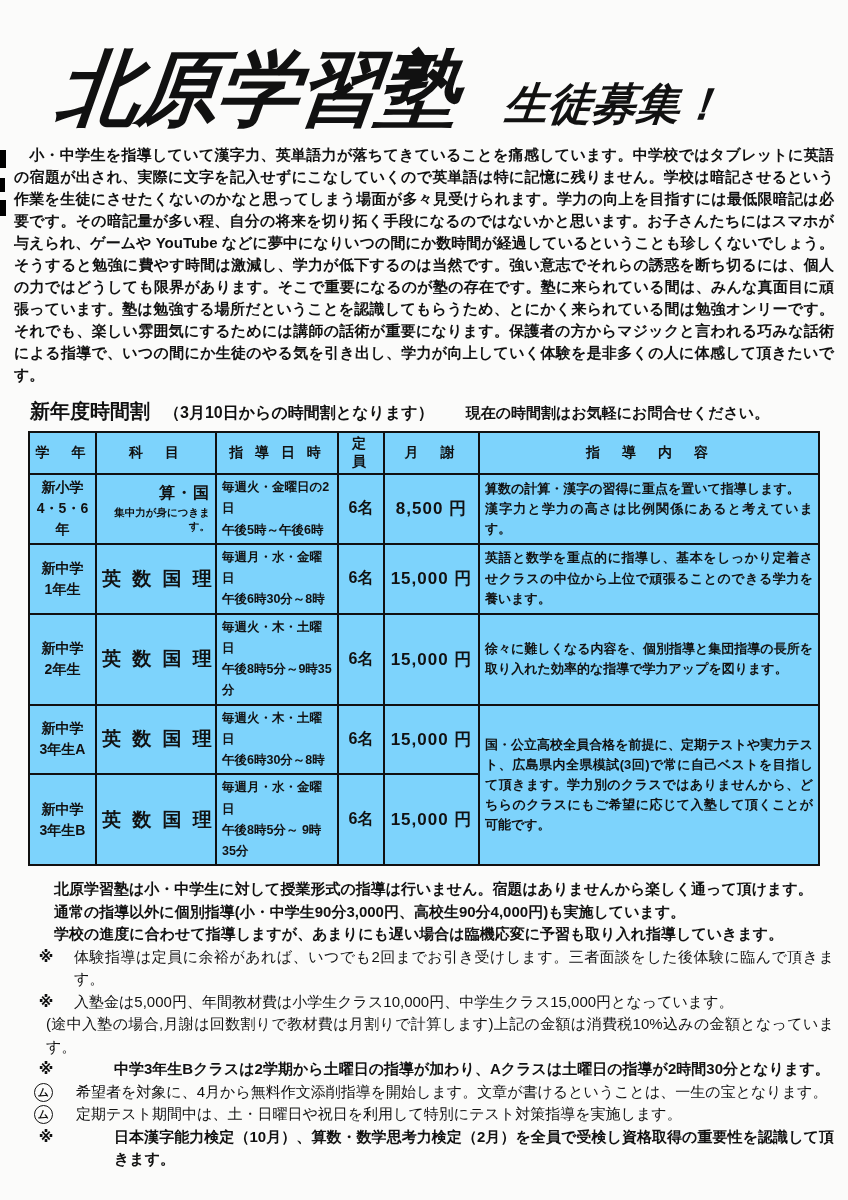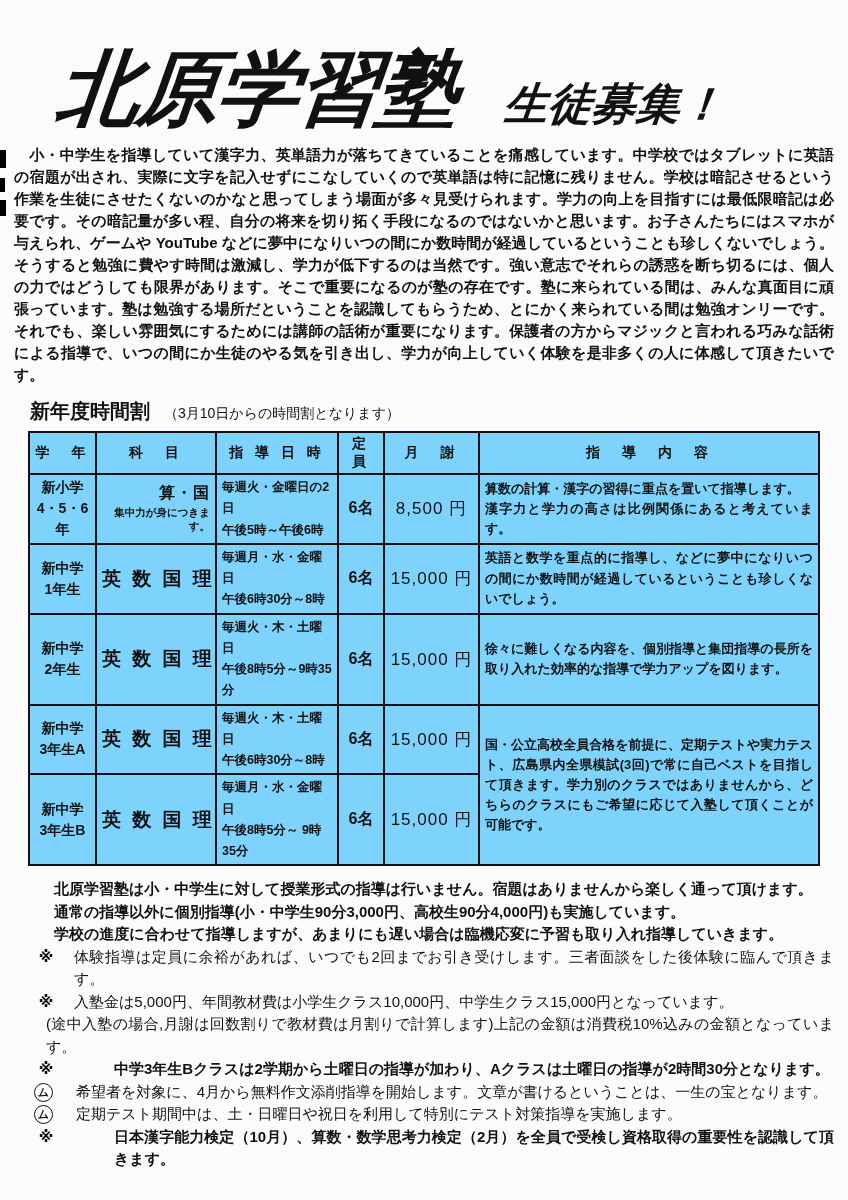--- a/index.html
+++ b/index.html
@@ -47,21 +47,21 @@
     font-weight:700;
     text-align:justify;
   }
 
   
   .sched-line{
     display:flex;align-items:baseline;gap:14px;
     margin:12px 0 6px 30px;white-space:nowrap;
   }
   .sched-title{font-size:20px;font-weight:900;}
-  .sched-note{font-size:14px;font-weight:400;}
+  .sched-note{font-size:16px;font-weight:700;}
   .sched-side{font-size:15px;font-weight:900;margin-left:18px;}
 
   
   table.tt{
     border-collapse:collapse;
     margin-left:28px;
     width:792px;
     table-layout:fixed;
     background:#7dd3fc;
   }
@@ -78,21 +78,21 @@
   col.c-cap{width:46px;}
   col.c-fee{width:95px;}
   col.c-desc{width:340px;}
   .cell-grade{text-align:center;font-size:14px;font-weight:900;line-height:1.5;}
   .cell-subj{text-align:right;}
   .subj-main{font-size:19px;font-weight:900;letter-spacing:3px;white-space:nowrap;}
   .subj-main.small{font-size:16px;letter-spacing:1px;}
   .subj-sub{font-size:10.5px;font-weight:900;margin-top:2px;}
   .cell-time{font-size:12.5px;font-weight:900;line-height:1.7;white-space:nowrap;}
   .cell-cap{text-align:center;font-size:16px;font-weight:900;border-radius:8px;}
-  .cell-fee{text-align:center;font-size:17px;font-weight:400;letter-spacing:1px;}
+  .cell-fee{text-align:center;font-size:17px;font-weight:700;letter-spacing:1px;}
   .cell-desc{font-size:13px;font-weight:700;line-height:1.55;text-align:justify;white-space:pre-line;}
   tr.r0{height:54px;}
   tr.r1,tr.r2,tr.r3,tr.r4{height:46px;}
 
   
   ul.notes{list-style:none;margin:12px 14px 0 14px;padding:0;}
   li.note{
     display:flex;align-items:flex-start;
     font-size:15px;line-height:22.5px;
     font-weight:500;
@@ -126,20 +126,21 @@
     <div class="sub-title">生徒募集！</div>
   </div>
 
   <div class="intro">
     <p>　小・中学生を指導していて漢字力、英単語力が落ちてきていることを痛感しています。中学校ではタブレットに英語の宿題が出され、実際に文字を記入せずにこなしていくので英単語は特に記憶に残りません。学校は暗記させるという作業を生徒にさせたくないのかなと思ってしまう場面が多々見受けられます。学力の向上を目指すには最低限暗記は必要です。その暗記量が多い程、自分の将来を切り拓く手段になるのではないかと思います。お子さんたちにはスマホが与えられ、ゲームや YouTube などに夢中になりいつの間にか数時間が経過しているということも珍しくないでしょう。そうすると勉強に費やす時間は激減し、学力が低下するのは当然です。強い意志でそれらの誘惑を断ち切るには、個人の力ではどうしても限界があります。そこで重要になるのが塾の存在です。塾に来られている間は、みんな真面目に頑張っています。塾は勉強する場所だということを認識してもらうため、とにかく来られている間は勉強オンリーです。それでも、楽しい雰囲気にするためには講師の話術が重要になります。保護者の方からマジックと言われる巧みな話術による指導で、いつの間にか生徒のやる気を引き出し、学力が向上していく体験を是非多くの人に体感して頂きたいです。</p>
   </div>
 
   <div class="sched-line">
     <span class="sched-title">新年度時間割</span>
     <span class="sched-note">（3月10日からの時間割となります）</span>
+    <span class="sched-side">現在の時間割はお気軽にお問合せください。</span>
   </div>
 
   <table class="tt">
     <colgroup>
       <col class="c-grade">
         <col class="c-subj">
         <col class="c-time">
       <col class="c-cap">
         <col class="c-fee">
         <col class="c-desc">
@@ -172,21 +173,21 @@
       <tr class="r1">
         <td class="cell-grade" style="white-space:pre-line">新中学
 1年生</td>
         <td class="cell-subj">
           <div class="subj-main">英 数 国 理 社</div>
         </td>
         <td class="cell-time" style="white-space:pre-line">毎週月・水・金曜日
 午後6時30分～8時</td>
         <td class="cell-cap">6名</td>
         <td class="cell-fee">15,000 円</td>
-        <td class="cell-desc">英語と数学を重点的に指導し、などに夢中になりいつの間にか数時間が経過しているということも珍しくないでしょう。</td>
+        <td class="cell-desc">英語と数学を重点的に指導し、基本をしっかり定着させクラスの中位から上位で頑張ることのできる学力を養います。</td>
       </tr>
       <tr class="r2">
         <td class="cell-grade" style="white-space:pre-line">新中学
 2年生</td>
         <td class="cell-subj">
           <div class="subj-main">英 数 国 理 社</div>
         </td>
         <td class="cell-time" style="white-space:pre-line">毎週火・木・土曜日
 午後8時5分～9時35分</td>
         <td class="cell-cap">6名</td>

